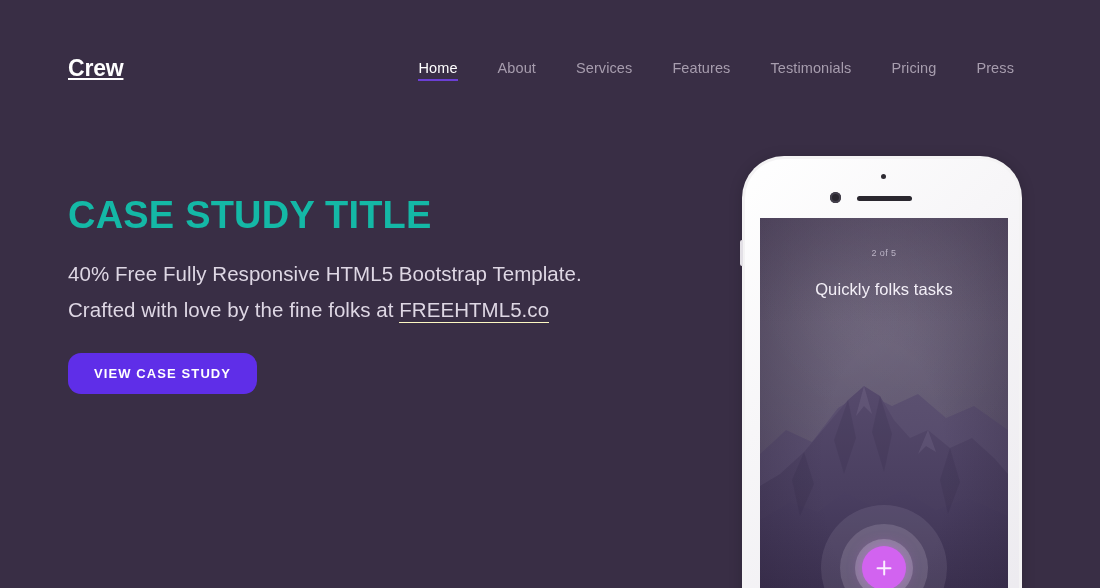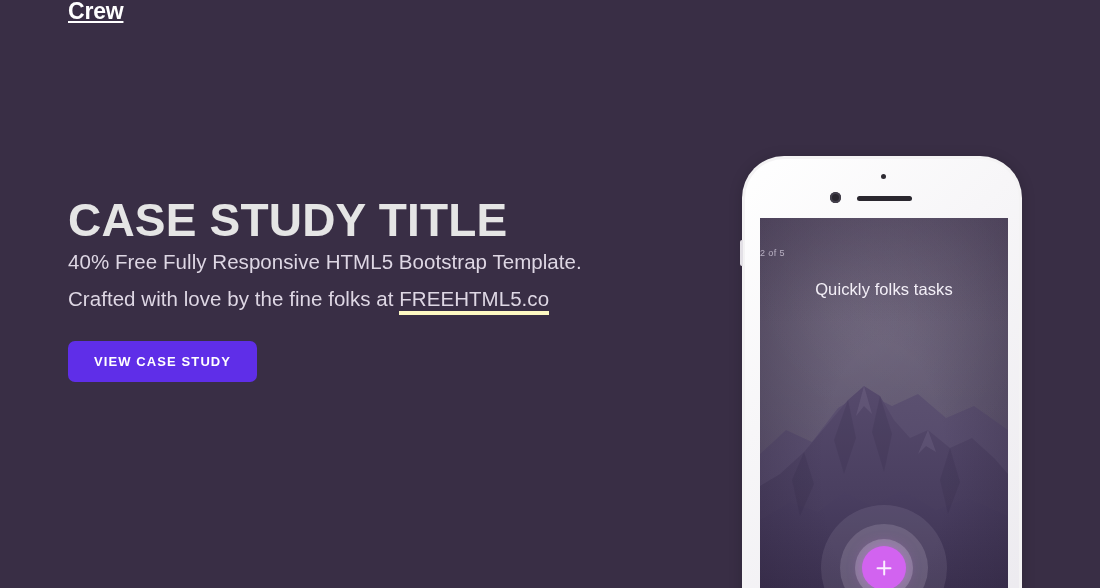--- a/index.html
+++ b/index.html
@@ -16,21 +16,21 @@
     position:relative;
   }
 
   
   .site-header {
     position:absolute;
     top:0; left:0;
     width:1100px;
     height:80px;
     display:flex;
-    align-items:flex-start;
+    align-items:flex-end;
     padding:0 68px 0 68px;
     z-index:30;
   }
 
   .brand {
     color:#ffffff;
     font-size:23px;
     font-weight:bold;
     letter-spacing:-0.2px;
     line-height:1;
@@ -70,55 +70,56 @@
   
   .hero {
     position:absolute;
     left:68px;
     top:196px;
     width:560px;
     z-index:20;
   }
 
   .hero-title {
-    color:#e5e5e5;
-    font-size:46px;
+    color:#14b8a6;
+    font-size:38px;
     font-weight:bold;
     letter-spacing:0.2px;
     line-height:1.05;
     text-transform:uppercase;
+    margin-bottom:20px;
   }
 
   .hero-copy {
     color:#ded7e4;
     font-size:20.5px;
     font-weight:300;
     line-height:1.78;
     letter-spacing:0.05px;
     margin-bottom:24px;
   }
 
   .hero-link {
     color:#ded7e4;
     text-decoration:none;
-    border-bottom:4px solid #fef9c3;
+    border-bottom:1px solid #fef9c3;
     padding-bottom:1px;
   }
 
   .cta-button {
     display:inline-block;
     background:#5f2ee8;
     color:#ffffff;
     font-size:13px;
     font-weight:bold;
     letter-spacing:1.1px;
     text-transform:uppercase;
     text-decoration:none;
     padding:14px 26px 14px 26px;
-    border-radius:7px;
+    border-radius:13px;
     border:none;
     cursor:pointer;
     font-family:"Liberation Sans", sans-serif;
     line-height:1;
   }
 
   
   .phone-mockup {
     position:absolute;
     left:742px;
@@ -224,20 +225,21 @@
     background:
       linear-gradient(180deg, rgba(62,50,78,0.28) 0%, rgba(62,50,78,0) 26%),
       radial-gradient(ellipse at 50% 62%, rgba(0,0,0,0) 35%, rgba(40,30,52,0.40) 100%);
     pointer-events:none;
   }
 
   .screen-pager {
     position:absolute;
     top:30px;
     left:0; right:0;
+    text-align:center;
     color:#cfc7d8;
     font-size:9px;
     letter-spacing:0.4px;
     opacity:0.82;
     z-index:6;
   }
 
   .screen-headline {
     position:absolute;
     top:62px;
@@ -307,20 +309,29 @@
     transform:translate(-50%,-50%);
     width:1.6px; height:15px;
   }
 </style>
 </head>
 <body>
 
 <header class="site-header">
   <a class="brand" href="#">Crew</a>
 
+  <nav class="main-nav">
+    <a class="nav-item is-active" href="#">Home</a>
+    <a class="nav-item" href="#">About</a>
+    <a class="nav-item" href="#">Services</a>
+    <a class="nav-item" href="#">Features</a>
+    <a class="nav-item" href="#">Testimonials</a>
+    <a class="nav-item" href="#">Pricing</a>
+    <a class="nav-item" href="#">Press</a>
+  </nav>
 </header>
 
 <section class="hero">
   <h1 class="hero-title">CASE STUDY TITLE</h1>
 
   <p class="hero-copy">
     <span>40% Free Fully Responsive HTML5 Bootstrap Template. Crafted with love by the fine folks at </span><a class="hero-link" href="#">FREEHTML5.co</a>
   </p>
 
   <button class="cta-button">View Case Study</button>

